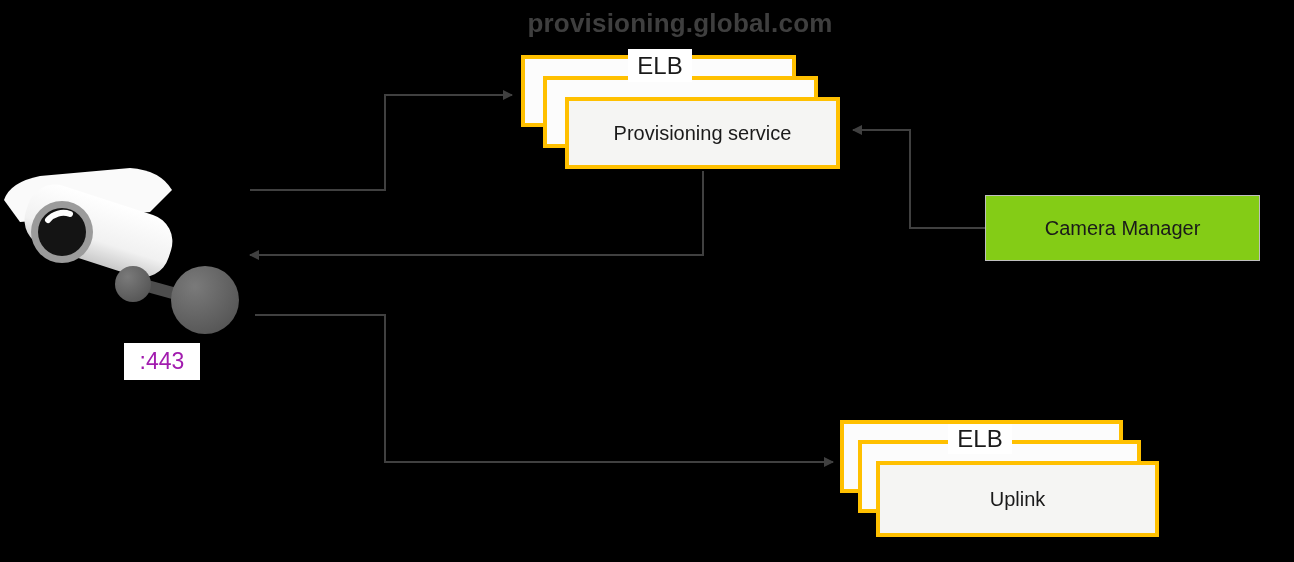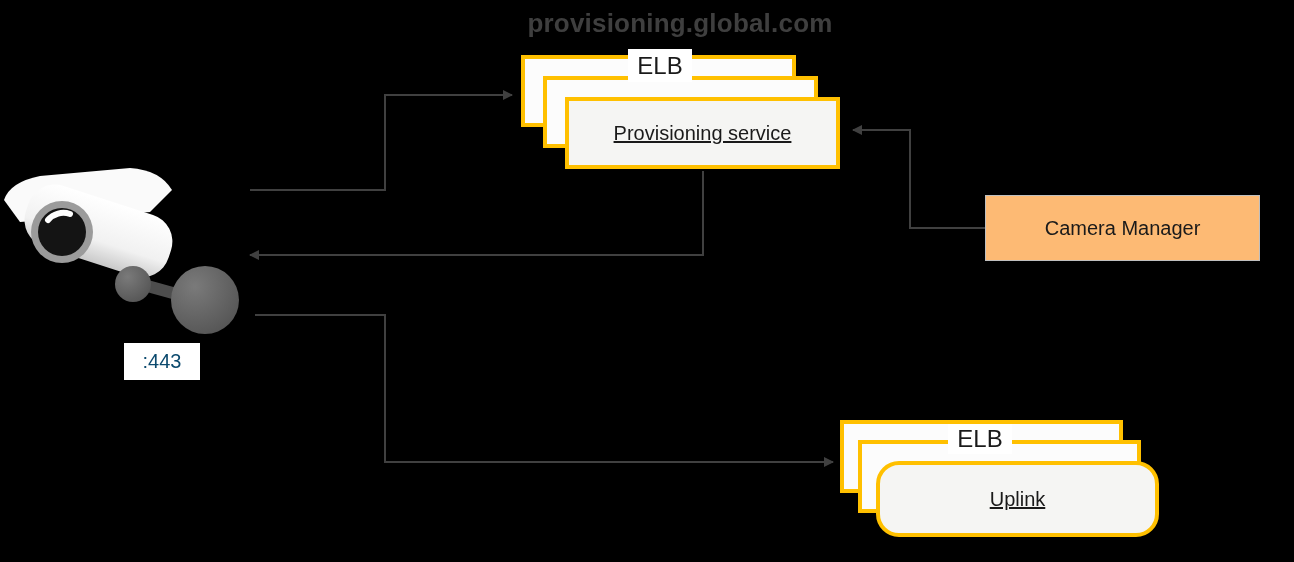--- a/index.html
+++ b/index.html
@@ -24,60 +24,59 @@
     border:4px solid #FFC000;
     box-sizing:border-box;
   }
   .stack-box.front{
     background:#f5f5f3;
     display:flex;align-items:center;justify-content:center;
   }
   .box-label{
     color:#1a1a1a;
     font-size:20px;
-    text-decoration:underline;
   }
   .elb-tag{
     position:absolute;
     background:#ffffff;
     color:#1a1a1a;
     font-size:24px;
     display:flex;align-items:center;justify-content:center;
     z-index:5;
   }
   .manager-box{
     position:absolute;
     left:985px;top:195px;width:275px;height:66px;
-    background:#fdba74;
+    background:#84cc16;
     border:1px solid #bfbfbf;
     box-sizing:border-box;
     display:flex;align-items:center;justify-content:center;
     color:#1a1a1a;font-size:20px;
   }
   .port-badge{
     position:absolute;
     left:124px;top:343px;width:76px;height:37px;
     background:#ffffff;
-    color:#0c4a6e;
-    font-size:20px;
+    color:#a21caf;
+    font-size:23px;
     display:flex;align-items:center;justify-content:center;
   }
   .arrows-layer{position:absolute;left:0;top:0;z-index:1;}
   .camera-wrap{position:absolute;left:0px;top:160px;width:262px;height:190px;z-index:2;}
 
   
   #prov-back{left:521px;top:55px;width:275px;height:72px;}
   #prov-mid{left:543px;top:76px;width:275px;height:72px;}
   #prov-front{left:565px;top:97px;width:275px;height:72px;}
   #prov-elb{left:628px;top:49px;width:64px;height:33px;}
 
   
   #up-back{left:840px;top:420px;width:283px;height:73px;}
   #up-mid{left:858px;top:440px;width:283px;height:73px;}
-  #up-front{left:876px;top:461px;width:283px;height:76px;border-radius:23px;}
+  #up-front{left:876px;top:461px;width:283px;height:76px;}
   #up-elb{left:948px;top:424px;width:64px;height:30px;}
 
   #prov-title{left:520px;top:8px;width:320px;}
   #up-title{left:835px;top:384px;width:300px;}
 </style>
 </head>
 <body>
 
 <div id="canvas">
 

